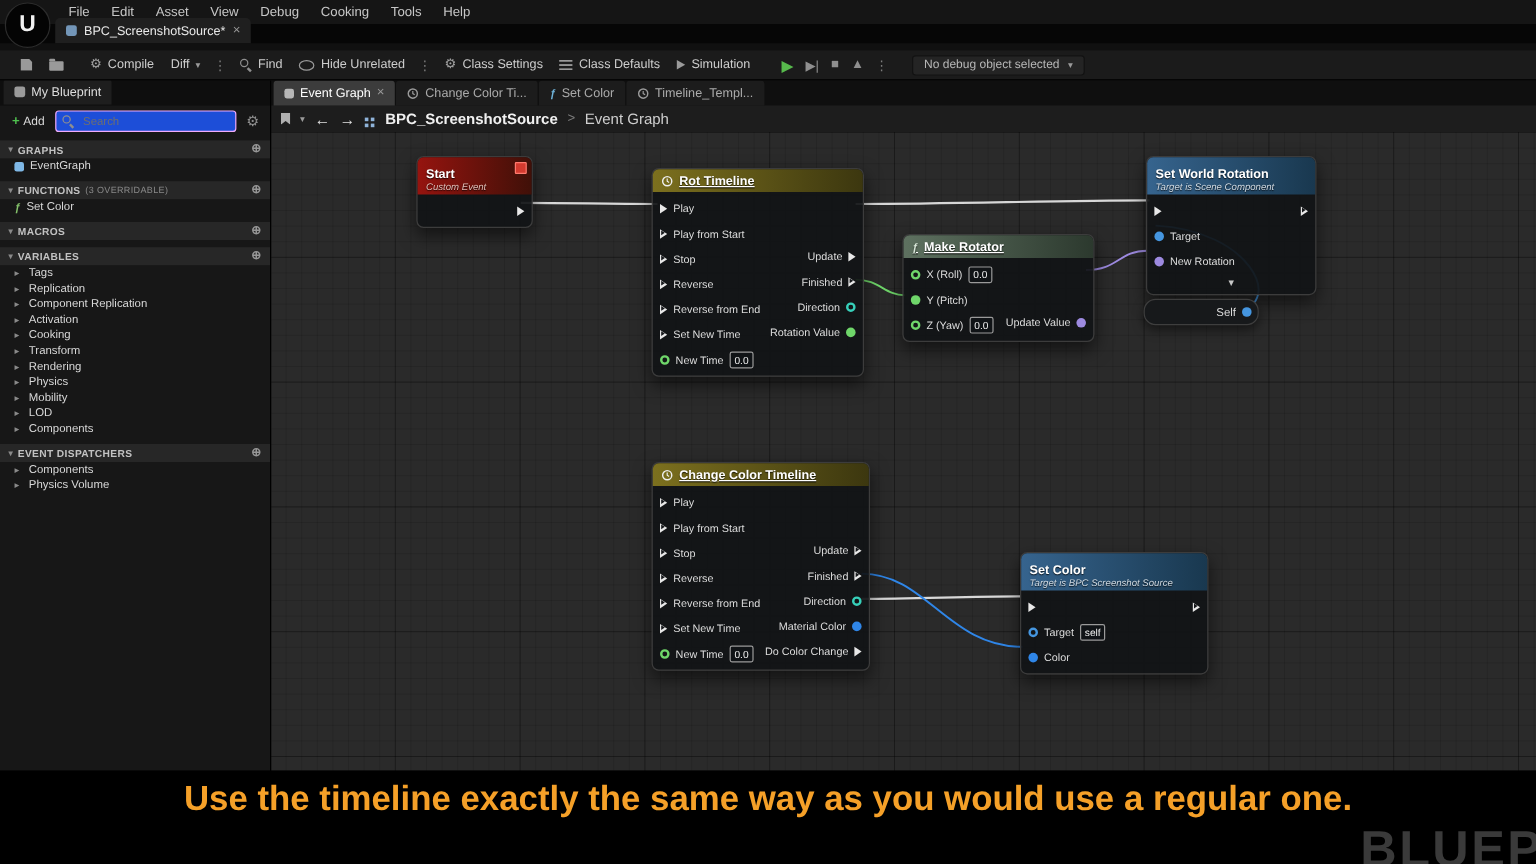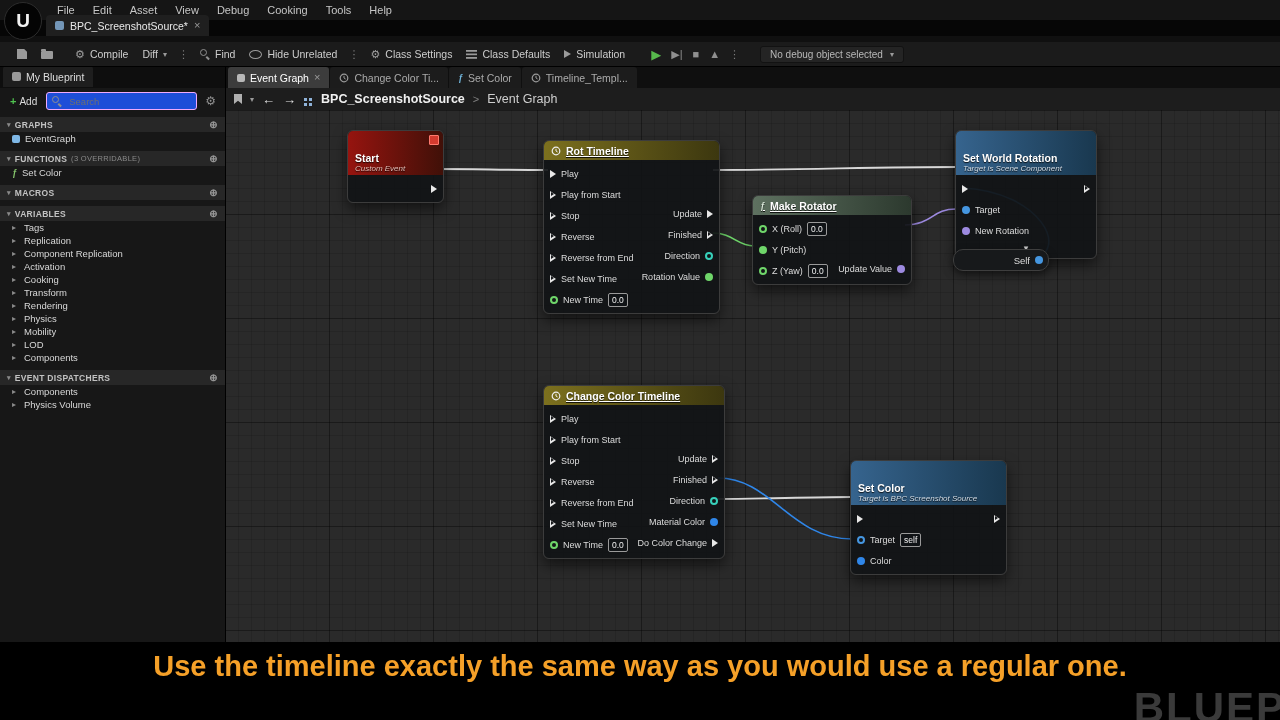--- a/index.html
+++ b/index.html
@@ -70,21 +70,21 @@
       linear-gradient(to bottom,rgba(0,0,0,.30) 1px,transparent 1px),
       linear-gradient(to right,rgba(0,0,0,.12) 1px,transparent 1px),
       linear-gradient(to bottom,rgba(0,0,0,.12) 1px,transparent 1px);
     background-size:104px 104px,104px 104px,13px 13px,13px 13px;}
 
   .wires{position:absolute;inset:0;z-index:2;pointer-events:none;}
 
   
   .node{position:absolute;z-index:3;background:rgba(17,19,21,.93);border:1px solid #3c3c3c;border-radius:6px;box-shadow:0 6px 14px rgba(0,0,0,.55);color:#e2e2e2;}
   .nh{height:19px;display:flex;align-items:center;gap:5px;padding:0 7px;border-radius:5px 5px 0 0;font-size:10.5px;font-weight:bold;color:#fff;text-shadow:0 1px 1px rgba(0,0,0,.8);text-decoration:underline;}
-  .nh2{height:26px;display:flex;flex-direction:column;justify-content:center;padding:18px 7px 0 7px;border-radius:5px 5px 0 0;color:#fff;text-shadow:0 1px 1px rgba(0,0,0,.8);position:relative;}
+  .nh2{height:26px;display:flex;flex-direction:column;justify-content:center;padding:5px 7px 0 7px;border-radius:5px 5px 0 0;color:#fff;text-shadow:0 1px 1px rgba(0,0,0,.8);position:relative;}
   .nh2 .t1{font-size:10.5px;font-weight:bold;line-height:12px;}
   .nh2 .t2{font-size:8px;font-style:italic;color:#cfd9e2;line-height:9px;}
   .hdr-event{background:linear-gradient(90deg,#96140f,#401008);}
   .hdr-timeline{background:linear-gradient(90deg,#7c701e,#3c370f);}
   .hdr-fn{background:linear-gradient(90deg,#36648e,#19384f);}
   .hdr-pure{background:linear-gradient(90deg,#5e7160,#2c392e);}
   .start-marker{position:absolute;top:4px;right:4px;width:8px;height:8px;background:#d43a2f;border:1px solid #ff7a6e;border-radius:1px;}
   .nbody{position:relative;padding:3px 0;}
   .prow{height:21px;display:flex;align-items:center;gap:5px;padding:0 6px;}
   .prow.bet{justify-content:space-between;}

